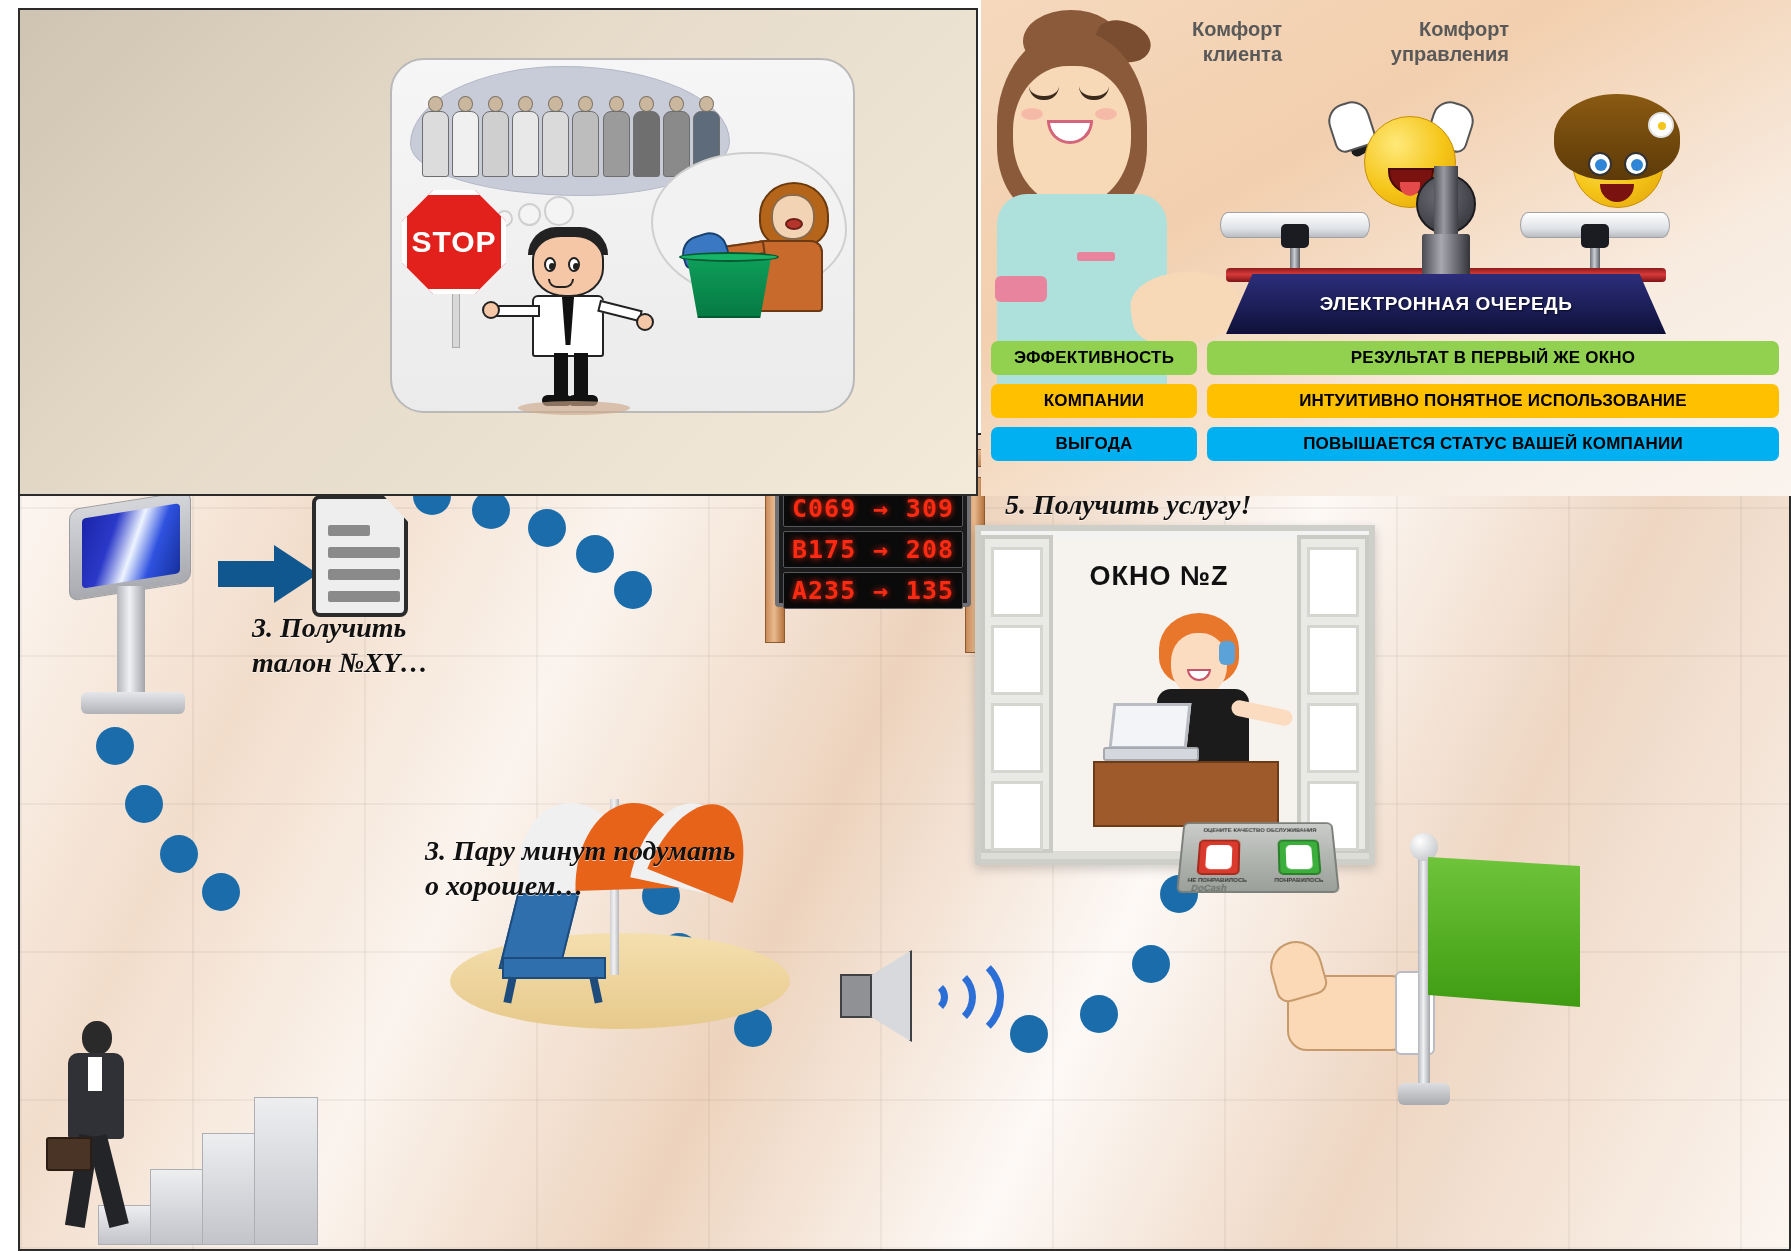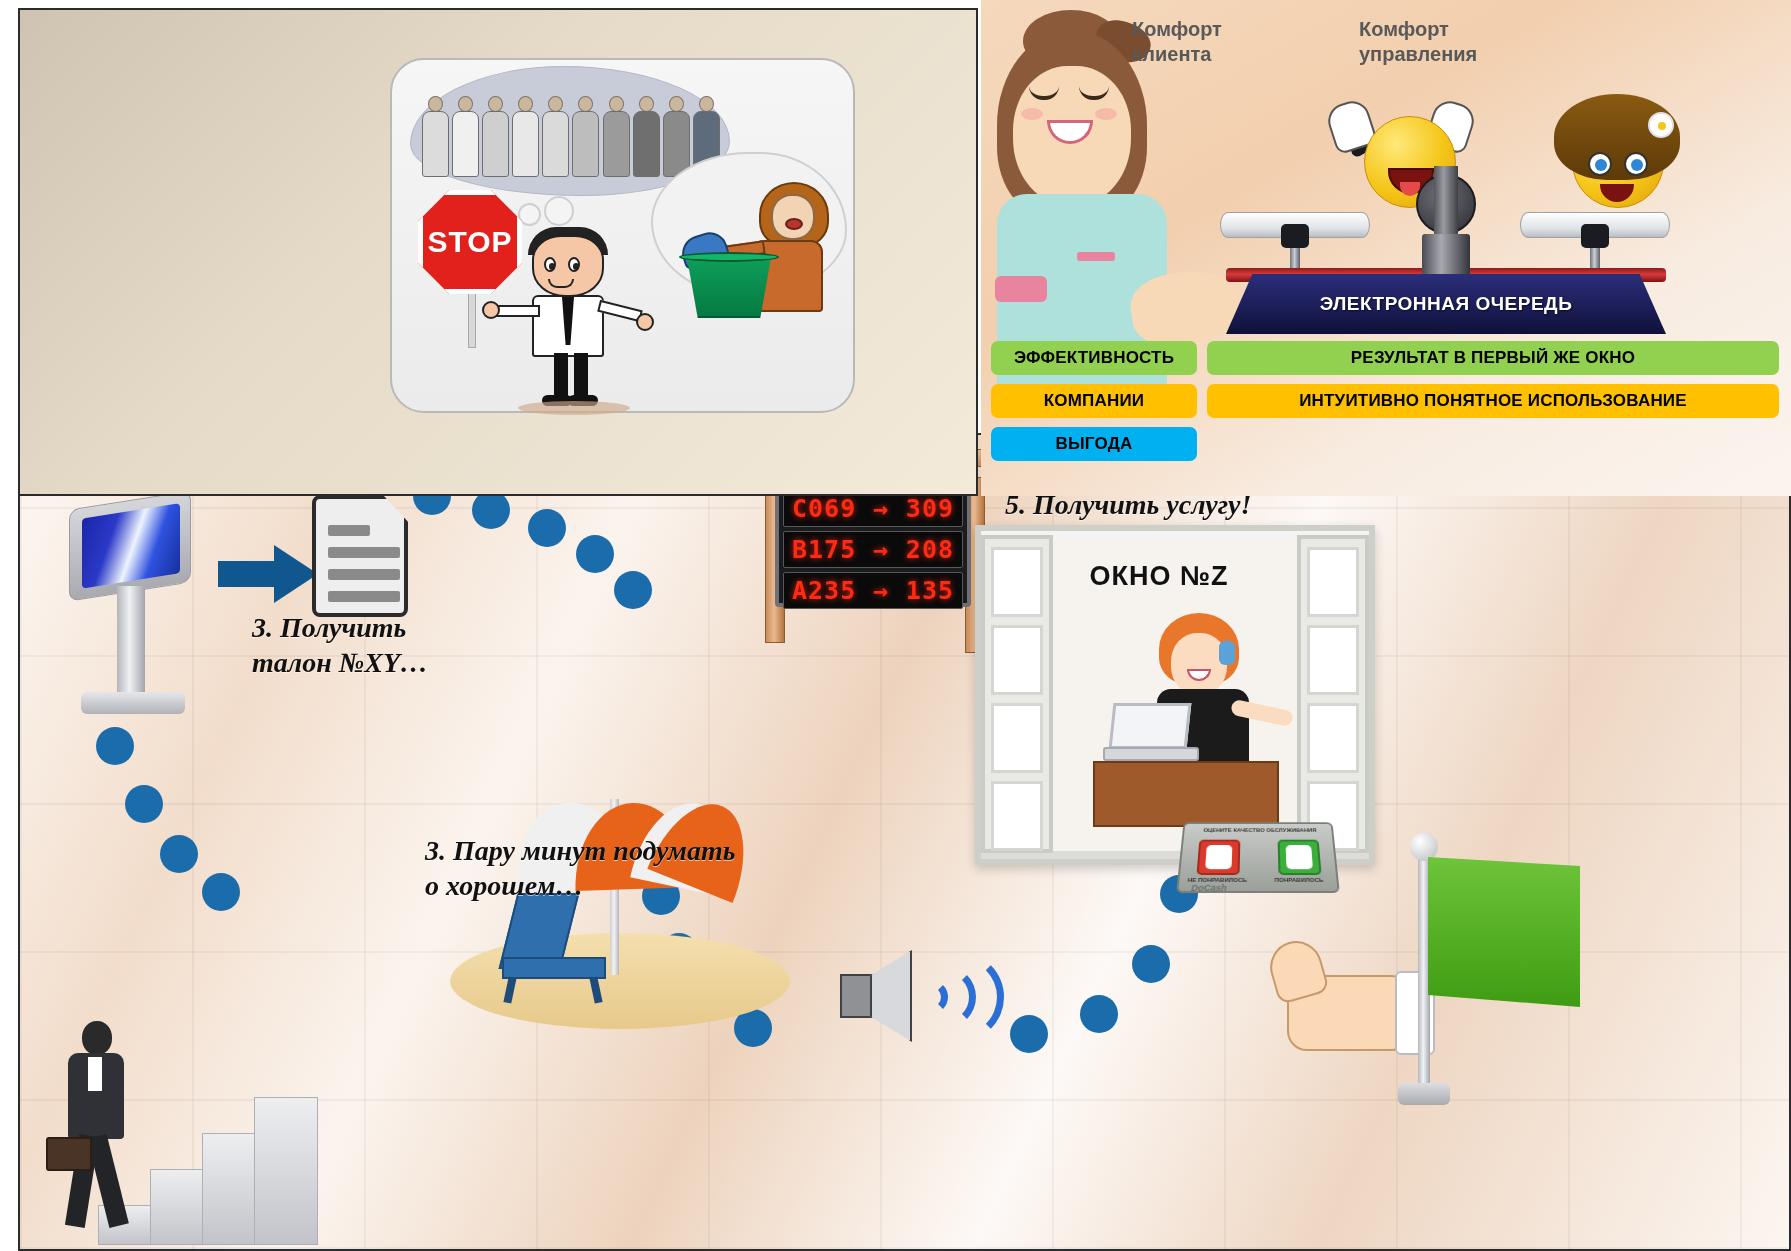--- a/index.html
+++ b/index.html
@@ -71,21 +71,21 @@
   .person-sm { width:31px; height:84px; position:relative; }
   .person-sm .hd { position:absolute; left:8px; top:0; width:15px;height:16px;border-radius:50%;background:#cbb79e;border:1px solid #7d7364;}
   .person-sm .bd { position:absolute; left:2px; top:15px; width:27px;height:66px;border-radius:8px 8px 3px 3px;border:1px solid #6e6e6e;}
 
   .cloud-lady { right:6px; top:92px; width:196px; height:145px;
     border-radius:50% 44% 52% 48%/48% 54% 46% 52%; background:#f2f2f2; border:2px solid #cfcfcf;}
   .dot-a{ left:104px; top:150px; width:17px;height:17px; background:#f4f4f4; border:2px solid #cfcfcf;}
   .dot-b{ left:126px; top:143px; width:23px;height:23px; background:#f4f4f4; border:2px solid #cfcfcf;}
   .dot-c{ left:152px; top:136px; width:30px;height:30px; background:#f4f4f4; border:2px solid #cfcfcf;}
 
-  .stopsign { position:absolute; left:26px; top:130px; width:108px; height:150px; }
+  .stopsign { position:absolute; left:10px; top:130px; width:108px; height:150px; }
   .stop-oct {
     width:104px;height:104px;background:#e2211c;border:5px solid #fff;
     clip-path: polygon(30% 0,70% 0,100% 30%,100% 70%,70% 100%,30% 100%,0 70%,0 30%);
     display:flex;align-items:center;justify-content:center;
     box-shadow:0 2px 5px rgba(0,0,0,.35);
   }
   .stop-oct span{ color:#fff;font-weight:bold;font-size:30px;letter-spacing:1px;font-family:"Liberation Sans",sans-serif;}
   .stop-pole{ position:absolute; left:50px; top:100px; width:8px; height:58px; background:#d8d8d8; border:1px solid #aaa;}
 
   .man { position:absolute; left:118px; top:175px; width:130px; height:175px; }
@@ -121,21 +121,21 @@
      border-radius:4px 4px 12px 12px; clip-path: polygon(4% 0,96% 0,84% 100%,16% 100%);}
   .bucket-rim{position:absolute;left:-2px;top:70px;width:100px;height:10px;border-radius:50%;background:#15b568;border:2px solid #065a32;}
 
   
   #panel-topright {
     position:absolute; left:981px; top:0; width:810px; height:496px;
     background: linear-gradient(150deg,#f5d9bd 0%,#f2cfae 35%,#f8ece1 70%,#fbf4ee 100%);
     overflow:hidden;
   }
   .comfort-label {
-    position:absolute; text-align:left; color:#595959; font-weight:bold;
+    position:absolute; text-align:right; color:#595959; font-weight:bold;
     font-size:20px; line-height:1.25; width:150px;
   }
   .lbl-client { left:151px; top:17px; }
   .lbl-staff  { left:378px; top:17px; }
 
   
   .nurse { position:absolute; left:10px; top:14px; width:230px; height:370px; }
   .nurse .hair-back{position:absolute;left:6px;top:16px;width:150px;height:190px;border-radius:52% 52% 40% 40%;background:#8a5a3b;}
   .nurse .bun{position:absolute;left:32px;top:-4px;width:96px;height:62px;border-radius:50%;background:#8a5a3b;}
   .nurse .bun2{position:absolute;left:104px;top:8px;width:56px;height:40px;border-radius:50% 50% 60% 10%;background:#7a4c30;transform:rotate(20deg);}
@@ -726,17 +726,18 @@
       <div class="bar-row">
         <div class="tag tag-key c-green">ЭФФЕКТИВНОСТЬ</div>
         <div class="tag tag-val c-green">РЕЗУЛЬТАТ В ПЕРВЫЙ ЖЕ ОКНО</div>
       </div>
       <div class="bar-row">
         <div class="tag tag-key c-amber">КОМПАНИИ</div>
         <div class="tag tag-val c-amber">ИНТУИТИВНО ПОНЯТНОЕ ИСПОЛЬЗОВАНИЕ</div>
       </div>
       <div class="bar-row">
         <div class="tag tag-key c-blue">ВЫГОДА</div>
+        <div class="tag tag-val c-blue">ПОВЫШАЕТСЯ СТАТУС ВАШЕЙ КОМПАНИИ</div>
       </div>
     </div>
   </div>
 
 </div>
 
 </body></html>

